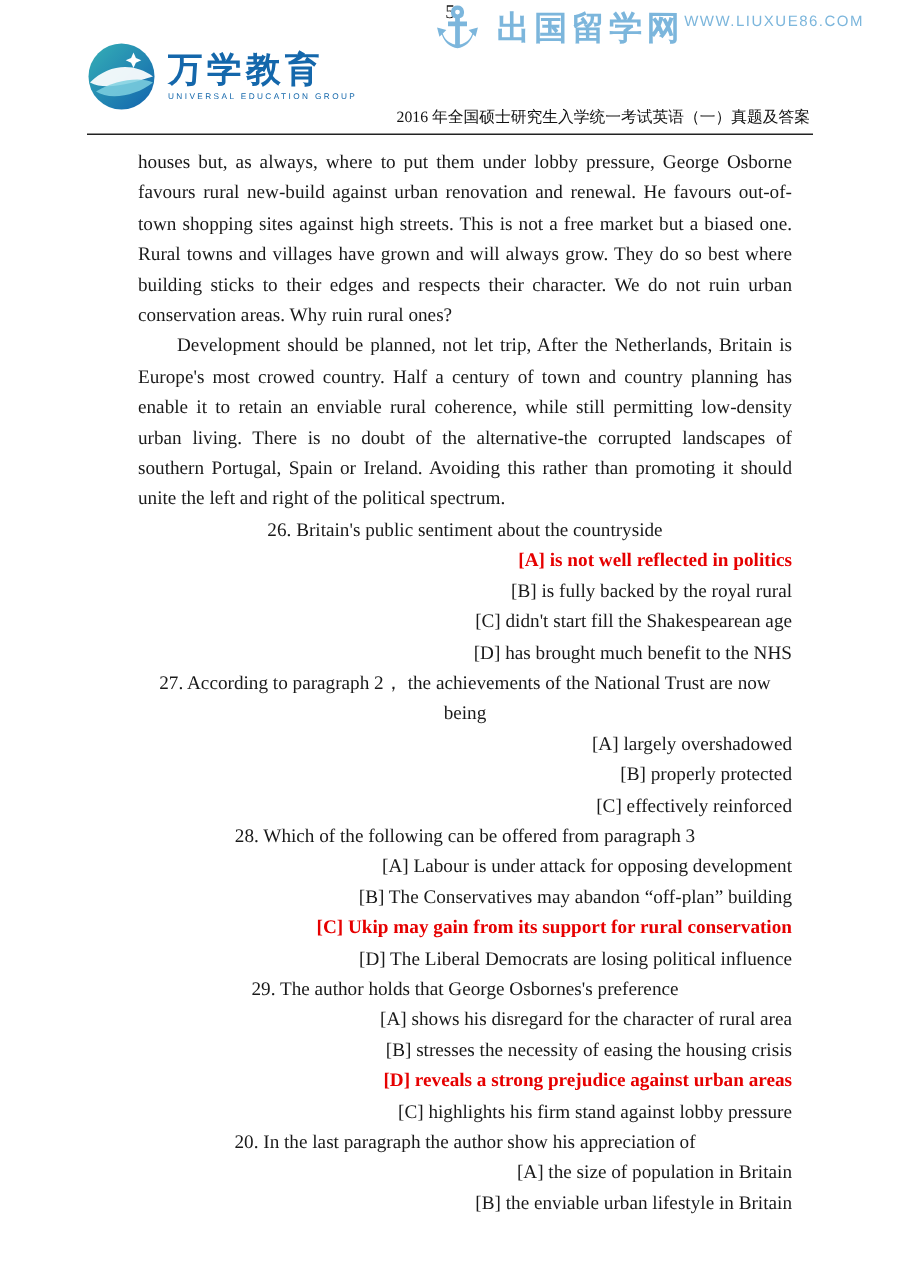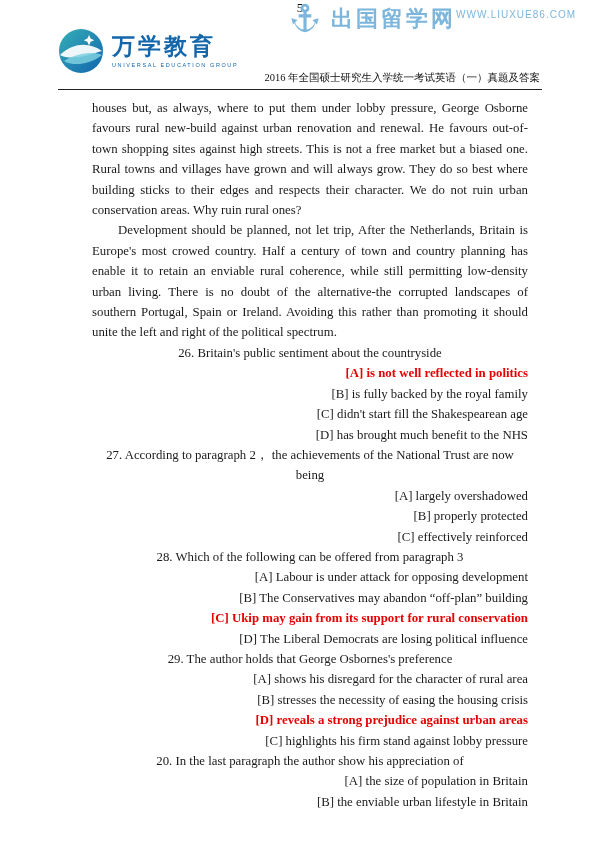--- a/index.html
+++ b/index.html
@@ -102,21 +102,21 @@
   <div class="header-title">2016 年全国硕士研究生入学统一考试英语（一）真题及答案</div>
   <div class="header-rule"></div>
 
   <div class="doc-body">
     <p class="para">houses but, as always, where to put them under lobby pressure, George Osborne favours rural new-build against urban renovation and renewal. He favours out-of-town shopping sites against high streets. This is not a free market but a biased one. Rural towns and villages have grown and will always grow. They do so best where building sticks to their edges and respects their character. We do not ruin urban conservation areas. Why ruin rural ones?</p>
     <p class="para indent">Development should be planned, not let trip, After the Netherlands, Britain is Europe's most crowed country. Half a century of town and country planning has enable it to retain an enviable rural coherence, while still permitting low-density urban living. There is no doubt of the alternative-the corrupted landscapes of southern Portugal, Spain or Ireland. Avoiding this rather than promoting it should unite the left and right of the political spectrum.</p>
 
     <div class="question">
       <div class="q-stem"><span>26.</span> <span>Britain's public sentiment about the countryside</span></div>
       <div class="opt red">[A] is not well reflected in politics</div>
-      <div class="opt">[B] is fully backed by the royal family</div>
+      <div class="opt">[B] is fully backed by the royal rural</div>
       <div class="opt">[C] didn't start fill the Shakespearean age</div>
       <div class="opt">[D] has brought much benefit to the NHS</div>
     </div>
 
     <div class="question">
       <div class="q-stem"><span>27.</span> <span>According to paragraph 2， the achievements of the National Trust are now being</span></div>
       <div class="opt">[A] largely overshadowed</div>
       <div class="opt">[B] properly protected</div>
       <div class="opt">[C] effectively reinforced</div>
     </div>

